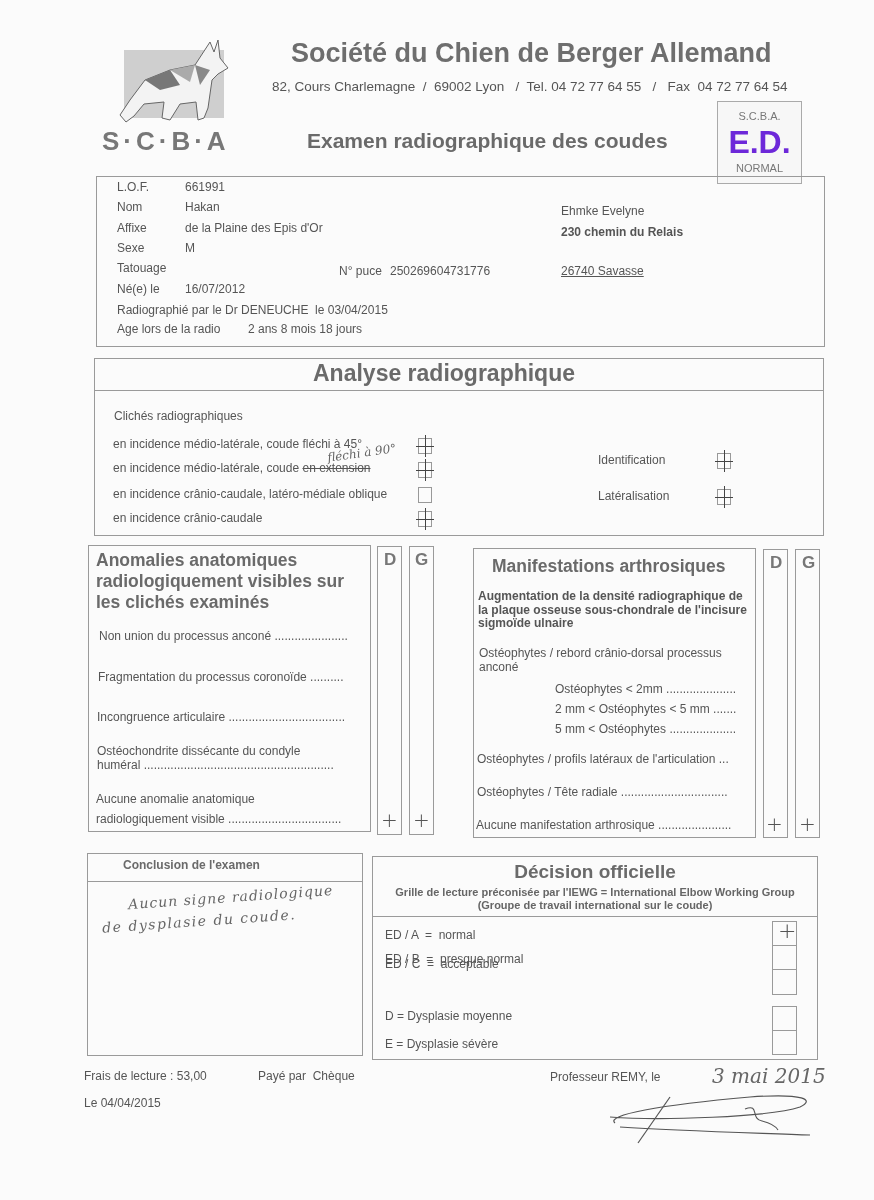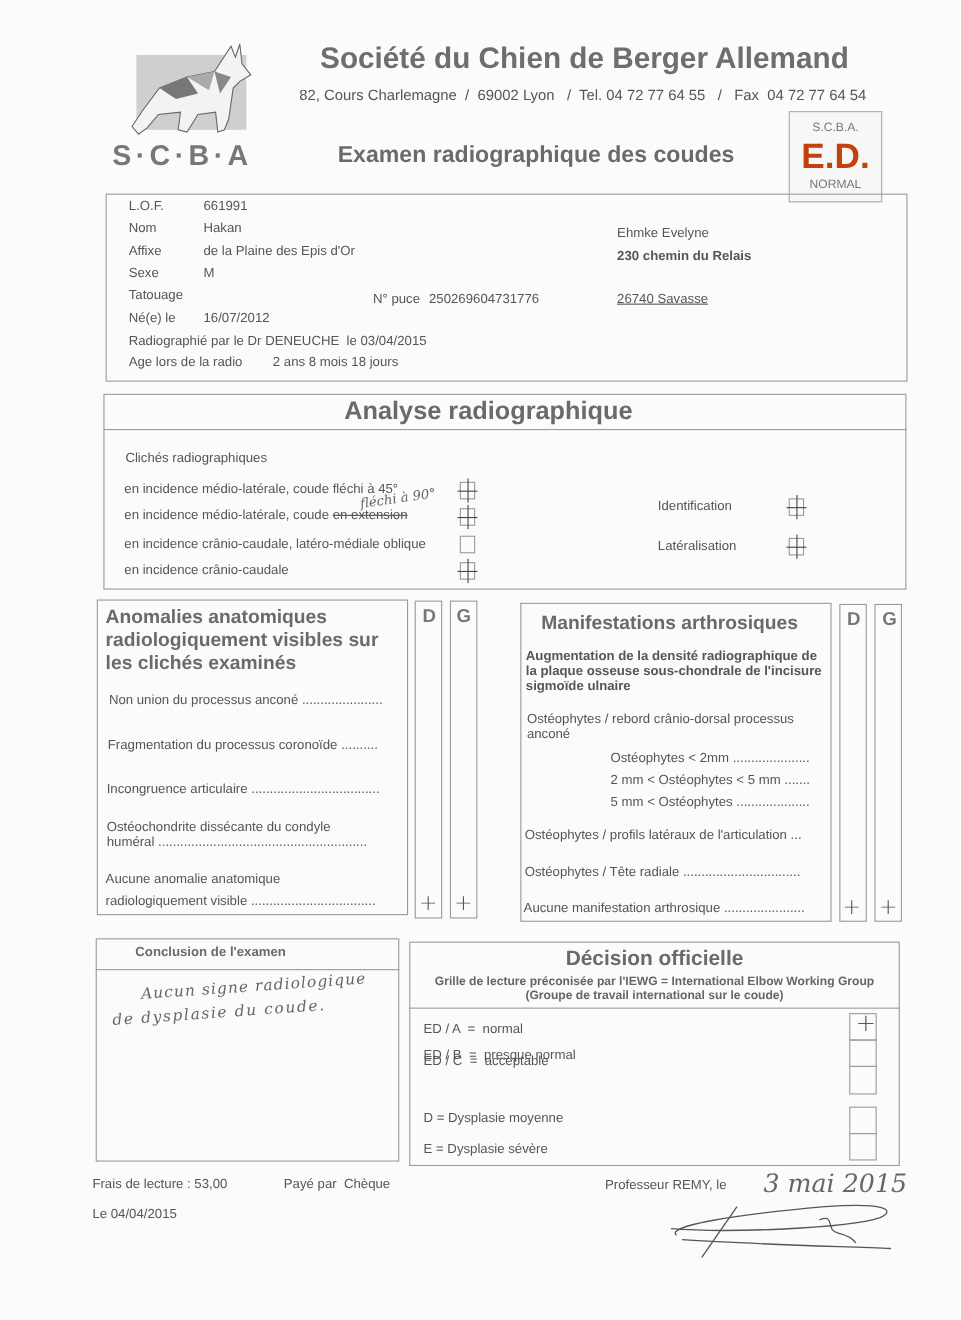--- a/index.html
+++ b/index.html
@@ -30,21 +30,21 @@
     <text x="2" y="120" font-family="Liberation Sans, sans-serif" font-weight="bold" font-size="26" fill="#777" letter-spacing="4">S·C·B·A</text>
   </svg>
 </div>
 
 <div class="abs bold-title" style="left:291px;top:38px;font-size:27px;color:#6e6e6e;">Société du Chien de Berger Allemand</div>
 <div class="abs t" style="left:272px;top:79px;font-size:13.5px;white-space:pre;">82, Cours Charlemagne  /  69002 Lyon   /  Tel. 04 72 77 64 55   /   Fax  04 72 77 64 54</div>
 <div class="abs bold-title" style="left:307px;top:129px;font-size:21px;">Examen radiographique des coudes</div>
 
 <div class="box" style="left:717px;top:101px;width:85px;height:83px;border-color:#aaa;background:#f7f7f7;">
   <div class="abs" style="left:0;right:0;top:8px;text-align:center;font-size:11px;color:#777;">S.C.B.A.</div>
-  <div class="abs" style="left:0;right:0;top:22px;text-align:center;font-size:32px;font-weight:bold;color:#c2410c;">E.D.</div>
+  <div class="abs" style="left:0;right:0;top:22px;text-align:center;font-size:32px;font-weight:bold;color:#6d28d9;">E.D.</div>
   <div class="abs" style="left:0;right:0;top:60px;text-align:center;font-size:11px;color:#777;">NORMAL</div>
 </div>
 
 <div class="box" style="left:96px;top:176px;width:729px;height:171px;"></div>
 <div>
   <div class="abs t" style="left:117px;top:180px;">L.O.F.</div>
   <div class="abs t" style="left:185px;top:180px;">661991</div>
   <div class="abs t" style="left:117px;top:200px;">Nom</div>
   <div class="abs t" style="left:185px;top:200px;">Hakan</div>
   <div class="abs t" style="left:117px;top:221px;">Affixe</div>
@@ -156,21 +156,21 @@
 <div class="mark" style="left:778px;top:920px;font-size:22px;">+</div>
 <div class="box" style="left:772px;top:945px;width:25px;height:25px;"></div>
 <div class="box" style="left:772px;top:969px;width:25px;height:26px;"></div>
 <div class="box" style="left:772px;top:1006px;width:25px;height:25px;"></div>
 <div class="box" style="left:772px;top:1030px;width:25px;height:25px;"></div>
 
 <div class="abs t" style="left:84px;top:1069px;">Frais de lecture : 53,00</div>
 <div class="abs t" style="left:258px;top:1069px;white-space:pre;">Payé par  Chèque</div>
 <div class="abs t" style="left:84px;top:1096px;">Le 04/04/2015</div>
 <div class="abs t" style="left:550px;top:1070px;">Professeur REMY, le</div>
-<div class="abs hand" style="left:694px;top:1064px;font-size:23px;">3 mai 2015</div>
+<div class="abs hand" style="left:712px;top:1064px;font-size:20px;">3 mai 2015</div>
 <div class="abs" style="left:600px;top:1085px;width:215px;height:60px;">
   <svg width="215" height="60" viewBox="0 0 215 60">
     <path d="M15 38 C5 30 60 20 150 12 C205 8 215 15 200 22 C170 32 60 36 10 32" fill="none" stroke="#555" stroke-width="1.2"></path>
     <path d="M70 12 L38 58" fill="none" stroke="#555" stroke-width="1.2"></path>
     <path d="M20 42 C80 46 160 48 210 50" fill="none" stroke="#555" stroke-width="1.2"></path>
     <path d="M145 24 C160 18 150 34 162 36 C170 38 175 40 178 45" fill="none" stroke="#555" stroke-width="1.1"></path>
   </svg>
 </div>
 
 </body></html>

